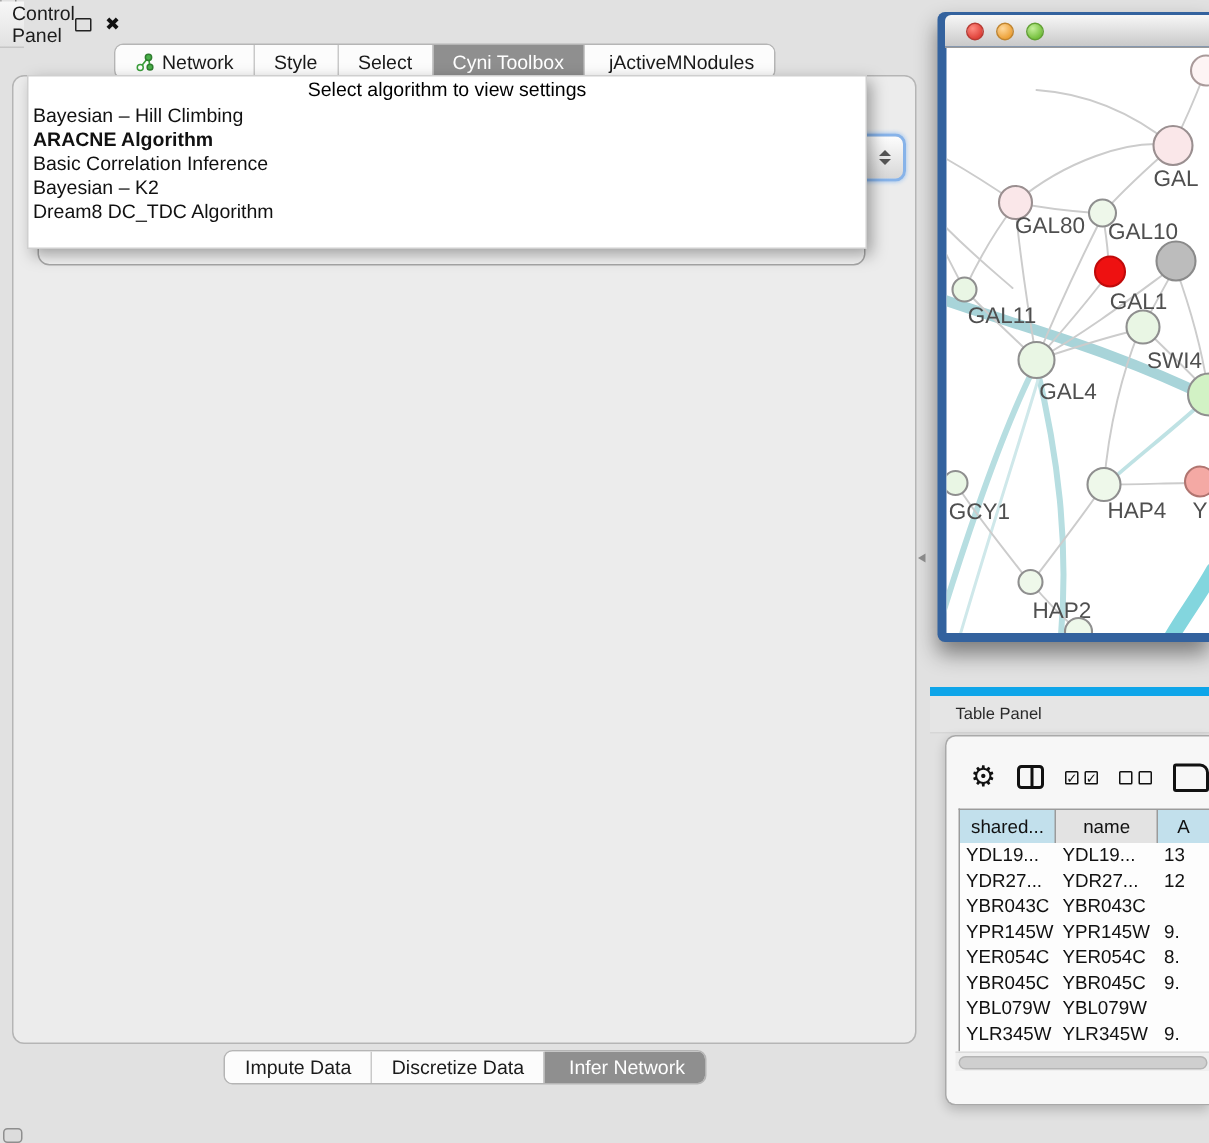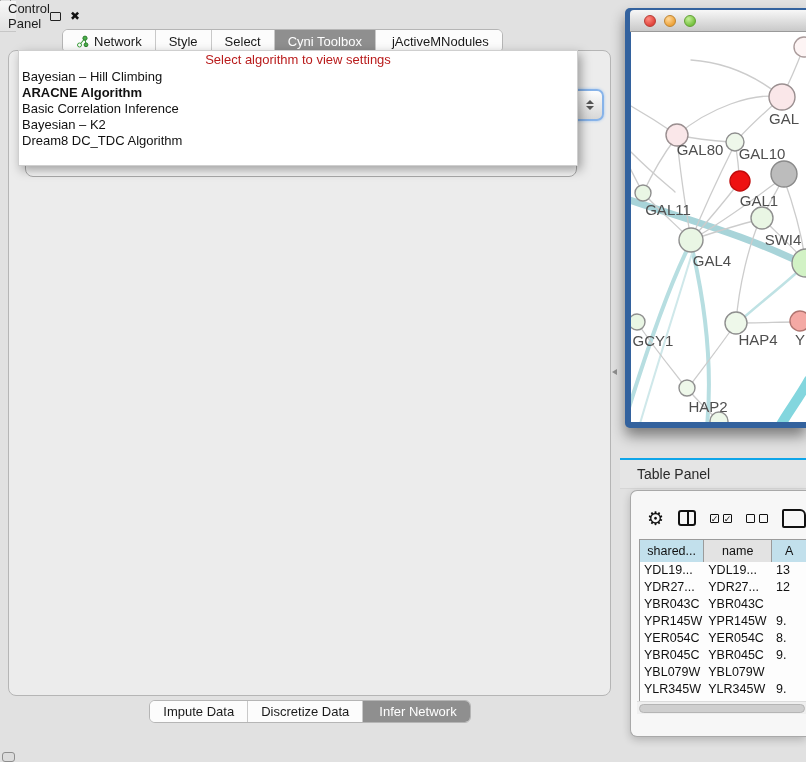--- a/index.html
+++ b/index.html
@@ -16,21 +16,21 @@
     border:1px solid #a9a9a9; border-left:none; }
   #cp-titlebar { left:0; top:0; width:100%; height:24;
     background:linear-gradient(#f7f7f7,#e2e2e2); border-bottom:1px solid #c6c6c6;
     display:flex; align-items:center; padding:0 8px; }
   #cp-title { font-size:13px; color:#1c1c1c; }
   #cp-titlebar .win-icons { margin-left:auto; display:flex; align-items:center; gap:9px; }
   .float-ico { width:11px; height:9px; border:1.6px solid #222; border-radius:1px; }
   .close-ico { font-size:12px; font-weight:bold; color:#111; line-height:1; }
 
   
-  #control-tab-bar { left:62px; top:28px; display:flex; border:1px solid #b5b5b5;
+  #control-tab-bar { left:76px; top:28px; display:flex; border:1px solid #b5b5b5;
     border-radius:6px; overflow:hidden; background:#fcfcfc; height:24px; z-index:3; }
   .tab { padding:3px 13px; font-size:13px; color:#1a1a1a; display:flex; align-items:center;
     gap:5px; border-right:1px solid #c9c9c9; background:#fcfcfc; white-space:nowrap; }
   .tab:last-child { border-right:none;padding-left:16px; }
   .tab.sel { background:#8f8f8f; color:#fff; }
   .tabicon { display:flex; }
 
   
   #outer-panel { left:8px; top:49px; width:603px; height:646px; background:#ececec;
     border:1px solid #b5b5b5; border-radius:8px; z-index:1; }
@@ -39,21 +39,21 @@
   #combo-remnant-focus { left:560px; top:88px; width:44px; height:32px; z-index:4;
     border:2px solid #87b3e9; border-radius:7px;
     background:linear-gradient(#fdfdfd,#d7d7d7); box-shadow:0 0 3px #9cc3f0; }
   #combo-remnant-focus .spin { right:8px; }
   #combo-remnant-2 { left:25px; top:140px; width:552px; height:36px; z-index:2;
     border:1px solid #a8a8a8; border-radius:8px; background:#f4f4f4; }
 
   
   #algo-popup { left:18px; top:49px; width:560px; height:116px; background:#fff;
     border:1px solid #cfcfcf; box-shadow:3px 4px 10px rgba(0,0,0,.35); z-index:10; }
-  #algo-placeholder { height:18px; text-align:center; color:#b91c1c; font-size:13px;
+  #algo-placeholder { height:18px; text-align:center; color:#000000; font-size:13px;
     line-height:18px; }
   .algo-item { height:16px; line-height:16px; padding-left:3px; font-size:13px; color:#111; }
   .algo-item.bold { font-weight:bold; }
 
   
   .group { position:absolute; border:1px solid #a6a6a6; border-radius:3px; }
   .gtitle { position:absolute; top:-8px; left:8px; background:#ececec; padding:0 4px;
     font-size:13px; color:#1d1d1d; white-space:nowrap; }
   .gtitle.blue { color:#2b2bd5; }
   .gtitle.green { color:#3ccc3c; }
@@ -129,22 +129,22 @@
     border-bottom:1px solid #9a9a9a; display:flex; align-items:center; padding-left:14px; gap:8px; }
   .tlight { width:12px; height:12px; border-radius:50%; }
   .tl-close { background:radial-gradient(circle at 35% 30%, #ff8a80, #e0443c 70%); border:1px solid #b73b34;}
   .tl-min   { background:radial-gradient(circle at 35% 30%, #ffd89b, #eda33b 70%); border:1px solid #c08530;}
   .tl-zoom  { background:radial-gradient(circle at 35% 30%, #c4ef9a, #77c240 70%); border:1px solid #62a135;}
   #net-canvas { position:absolute; left:6px; top:24px; right:0; bottom:6px; background:#fff;
     overflow:hidden;text-decoration:underline; }
 
   
   #table-panel-bar { left:620px; top:458px; width:186px; height:31px; background:#e5e5e5;
-    border-top:2px solid #0ea5e9; border-bottom:1px solid #d6d6d6; display:flex;
-    align-items:center; padding-left:17px; font-size:14px; color:#2a2a2a; }
+    border-top:6px solid #0ea5e9; border-bottom:1px solid #d6d6d6; display:flex;
+    align-items:center; padding-left:17px; font-size:11px; color:#2a2a2a; }
   #table-window { left:630px; top:490px; width:176px; height:247px; background:#f7f7f7;
     border:1px solid #a9a9a9; border-right:none; border-radius:7px 0 0 7px;
     box-shadow:0 3px 8px rgba(0,0,0,.2); }
   #tbl-toolbar { position:absolute; left:0; top:10px; width:100%; height:34px;
     display:flex; align-items:center; padding-left:16px; gap:14px; }
   #gear { font-size:19px; color:#111; line-height:1; }
   #cols-ico { width:19px; height:16px; border:2px solid #111; border-radius:3px; position:relative; }
   #cols-ico:after { content:""; position:absolute; left:50%; top:0; bottom:0; width:2px; background:#111; }
   .cbpair { display:flex; gap:4px; }
   .mini-cb { width:9px; height:9px; border:1.5px solid #111; border-radius:1px;

